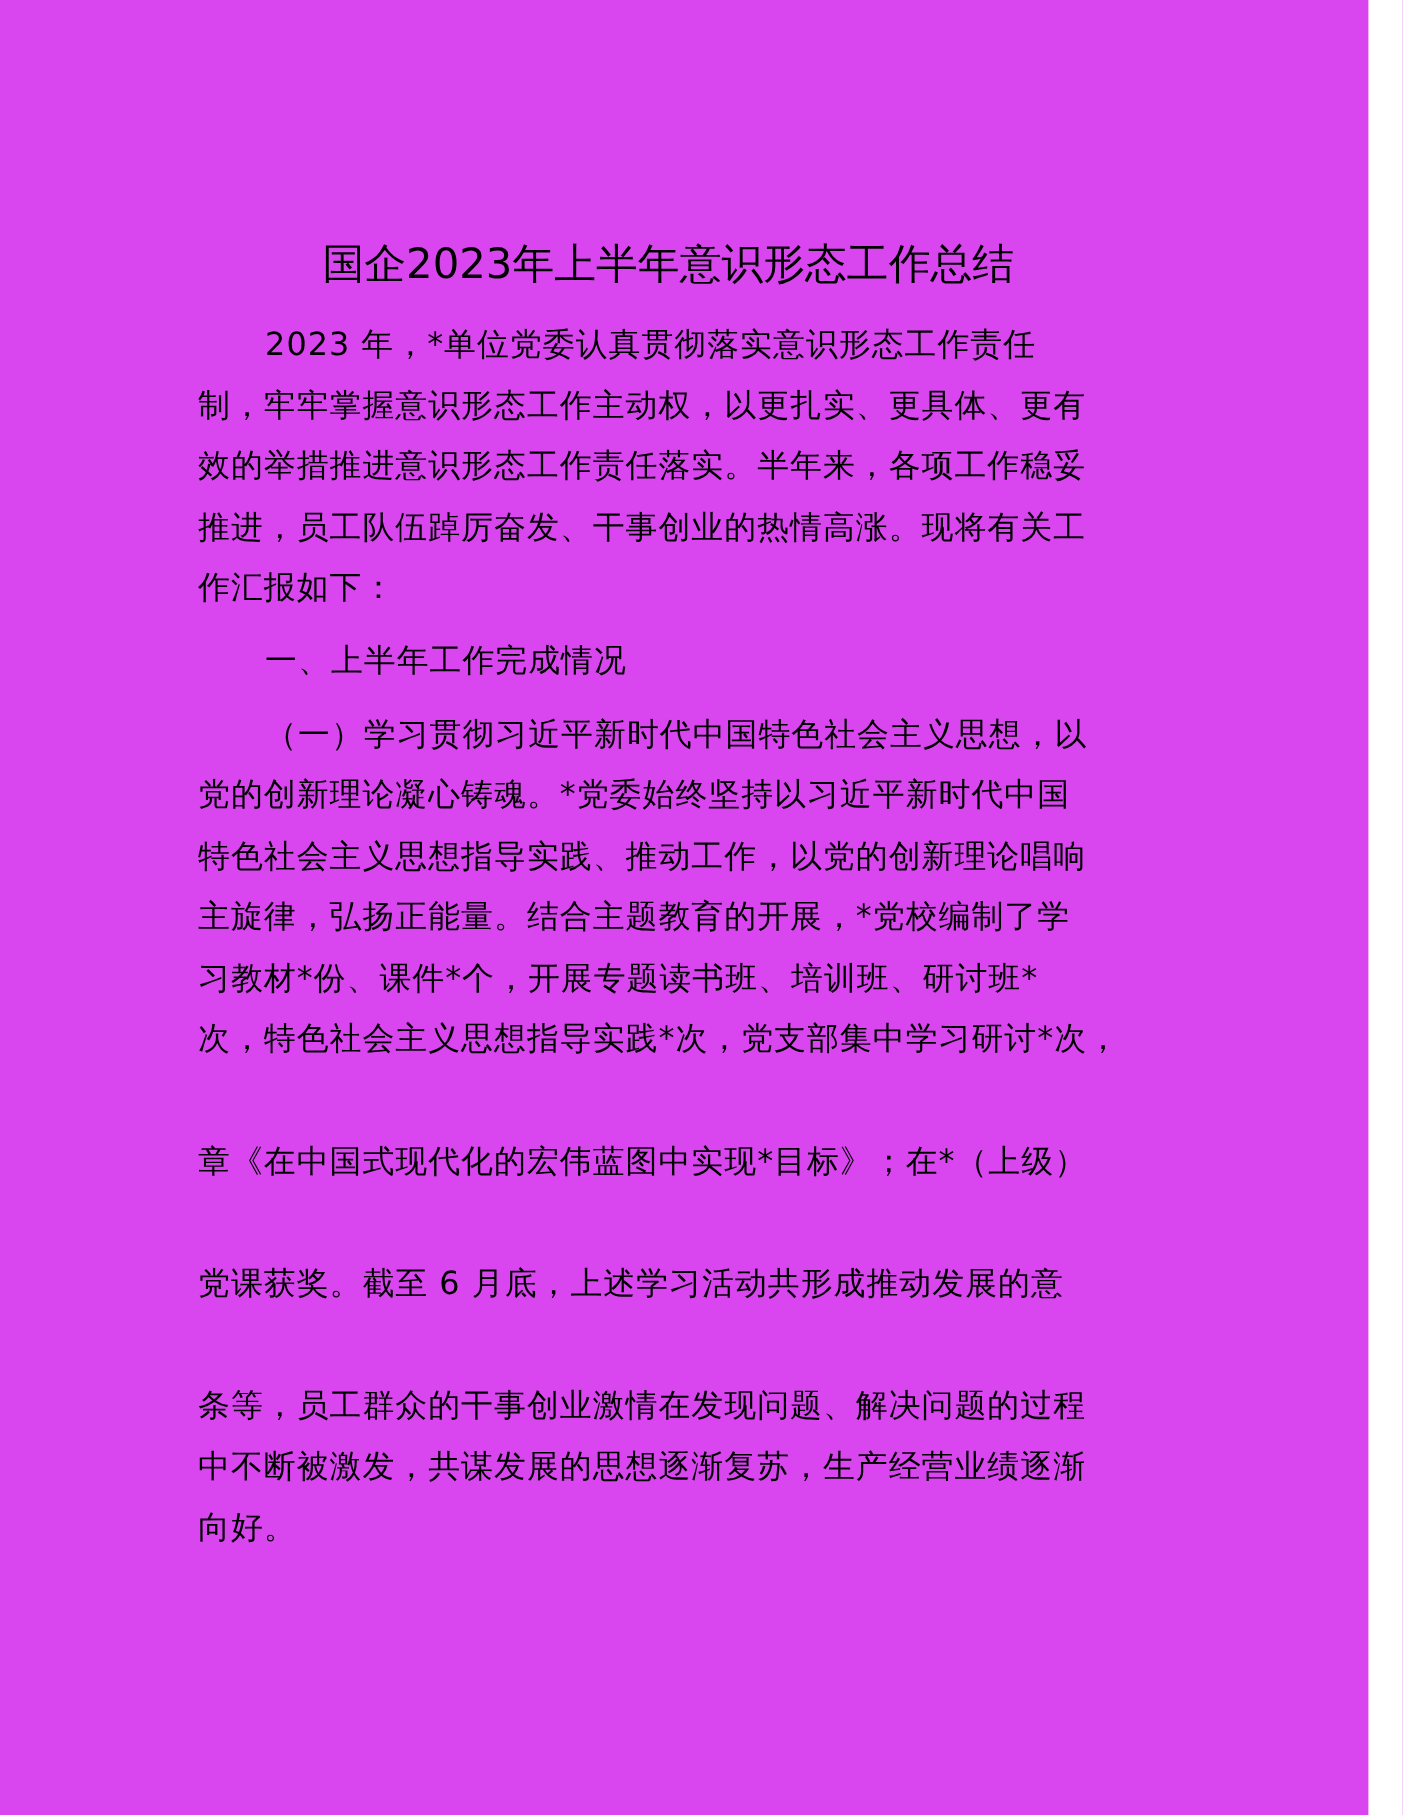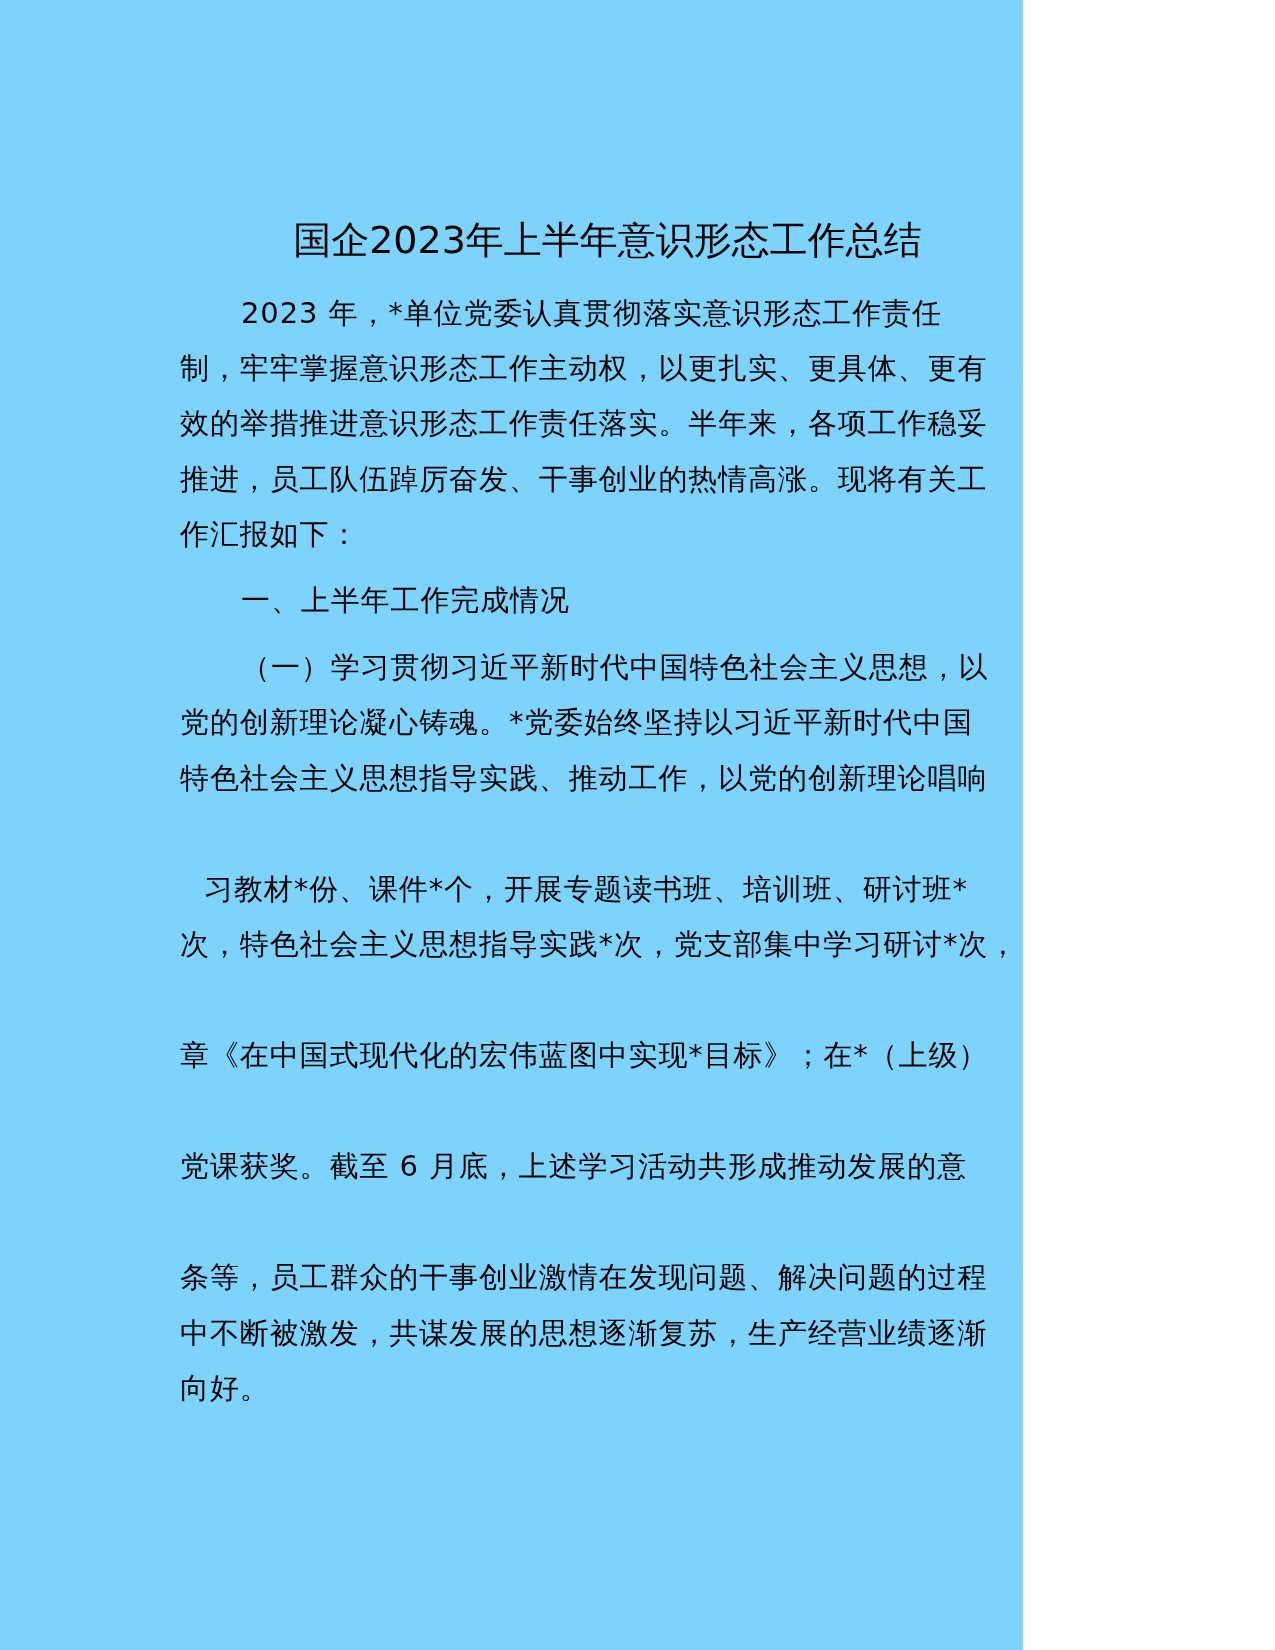--- a/index.html
+++ b/index.html
@@ -11,23 +11,23 @@
       width: 1275px;
       height: 1650px;
       position: relative;
       overflow: hidden;
       font-family: "DejaVu Sans", "Liberation Sans", sans-serif;
       color: #000000;
     }
     .page {
       position: absolute;
       left: 0; top: 0;
-      width: 1023px;
+      width: 1244px;
       height: 1650px;
-      background: #7dd3fc;
+      background: #d946ef;
     }
     .title {
       position: absolute;
       left: 0;
       top: 213px;
       width: 1215px;
       text-align: center;
       font-size: 38px;
       line-height: 54px;
       letter-spacing: 0px;
@@ -55,21 +55,22 @@
   <div class="line" style="top:348px;">制，牢牢掌握意识形态工作主动权，以更扎实、更具体、更有</div>
   <div class="line" style="top:403px;">效的举措推进意识形态工作责任落实。半年来，各项工作稳妥</div>
   <div class="line" style="top:459px;">推进，员工队伍踔厉奋发、干事创业的热情高涨。现将有关工</div>
   <div class="line" style="top:514px;">作汇报如下：</div>
 
   <div class="line indent" style="top:580px;">一、上半年工作完成情况</div>
 
   <div class="line indent" style="top:647px;">（一）学习贯彻习近平新时代中国特色社会主义思想，以</div>
   <div class="line" style="top:702px;">党的创新理论凝心铸魂。*党委始终坚持以习近平新时代中国</div>
   <div class="line" style="top:758px;">特色社会主义思想指导实践、推动工作，以党的创新理论唱响</div>
-  <div class="line" style="top:869px;margin-left:24px;">习教材*份、课件*个，开展专题读书班、培训班、研讨班*</div>
+  <div class="line" style="top:813px;">主旋律，弘扬正能量。结合主题教育的开展，*党校编制了学</div>
+  <div class="line" style="top:869px;">习教材*份、课件*个，开展专题读书班、培训班、研讨班*</div>
   <div class="line" style="top:924px;">次，特色社会主义思想指导实践*次，党支部集中学习研讨*次，</div>
   <div class="line" style="top:1035px;">章《在中国式现代化的宏伟蓝图中实现*目标》；在*（上级）</div>
   <div class="line" style="top:1146px;">党课获奖。截至 6 月底，上述学习活动共形成推动发展的意</div>
   <div class="line" style="top:1257px;">条等，员工群众的干事创业激情在发现问题、解决问题的过程</div>
   <div class="line" style="top:1313px;">中不断被激发，共谋发展的思想逐渐复苏，生产经营业绩逐渐</div>
   <div class="line" style="top:1368px;">向好。</div>
 
 </div>
 
 </body></html>

